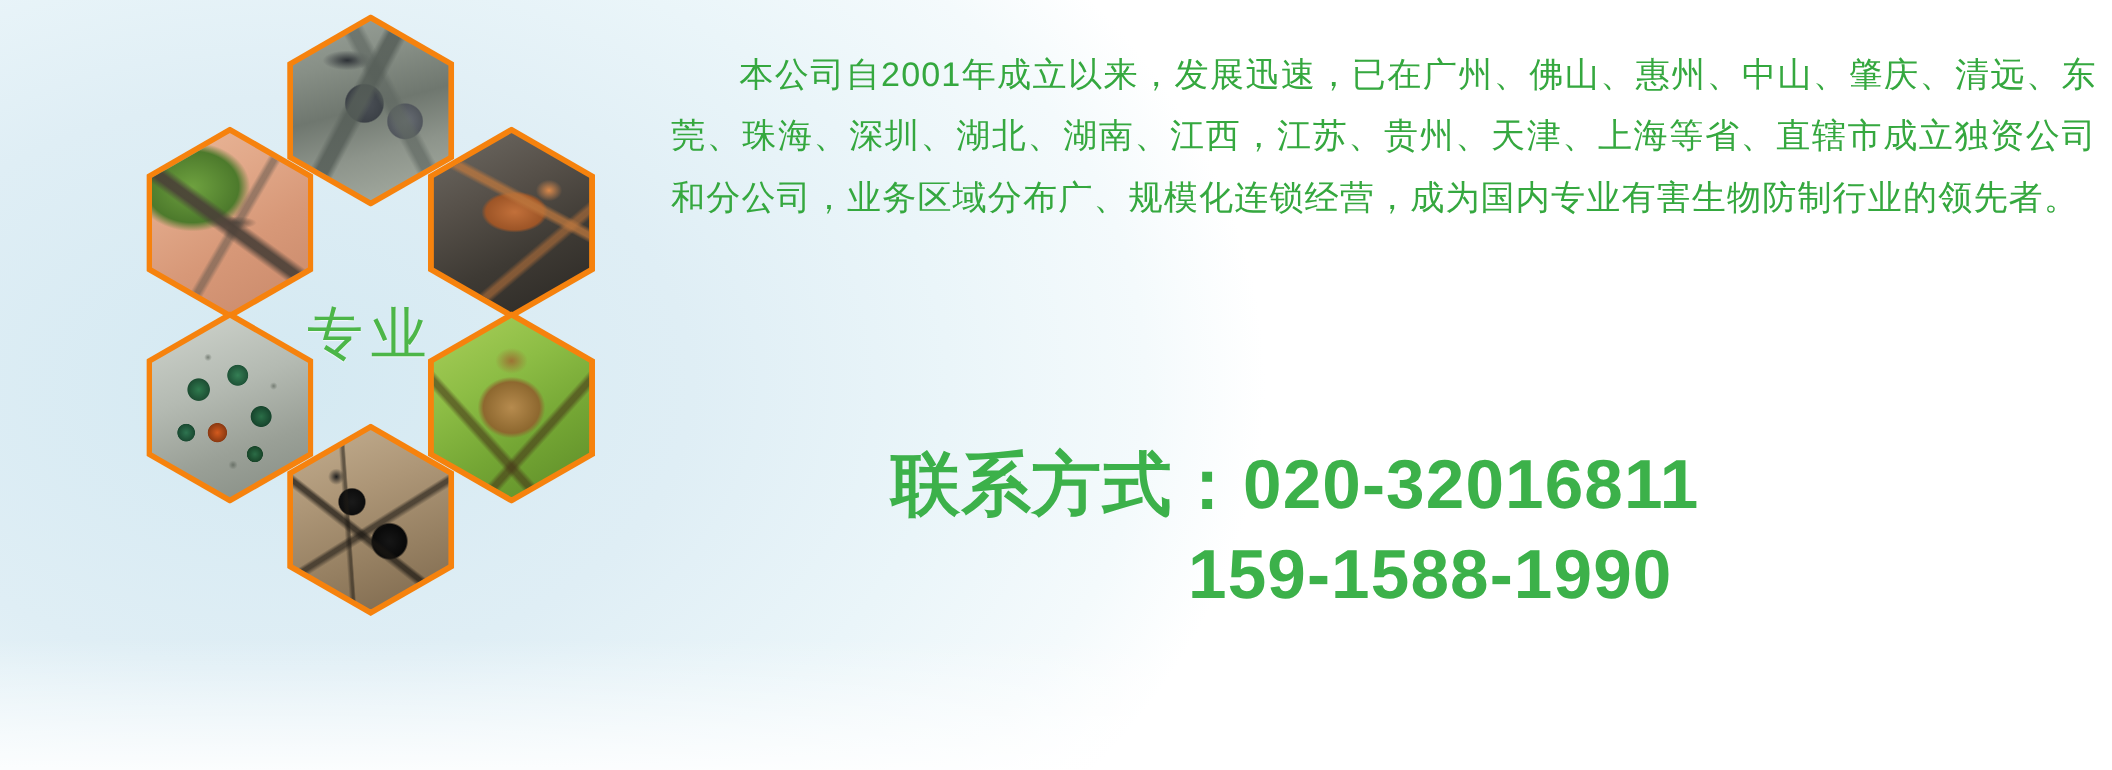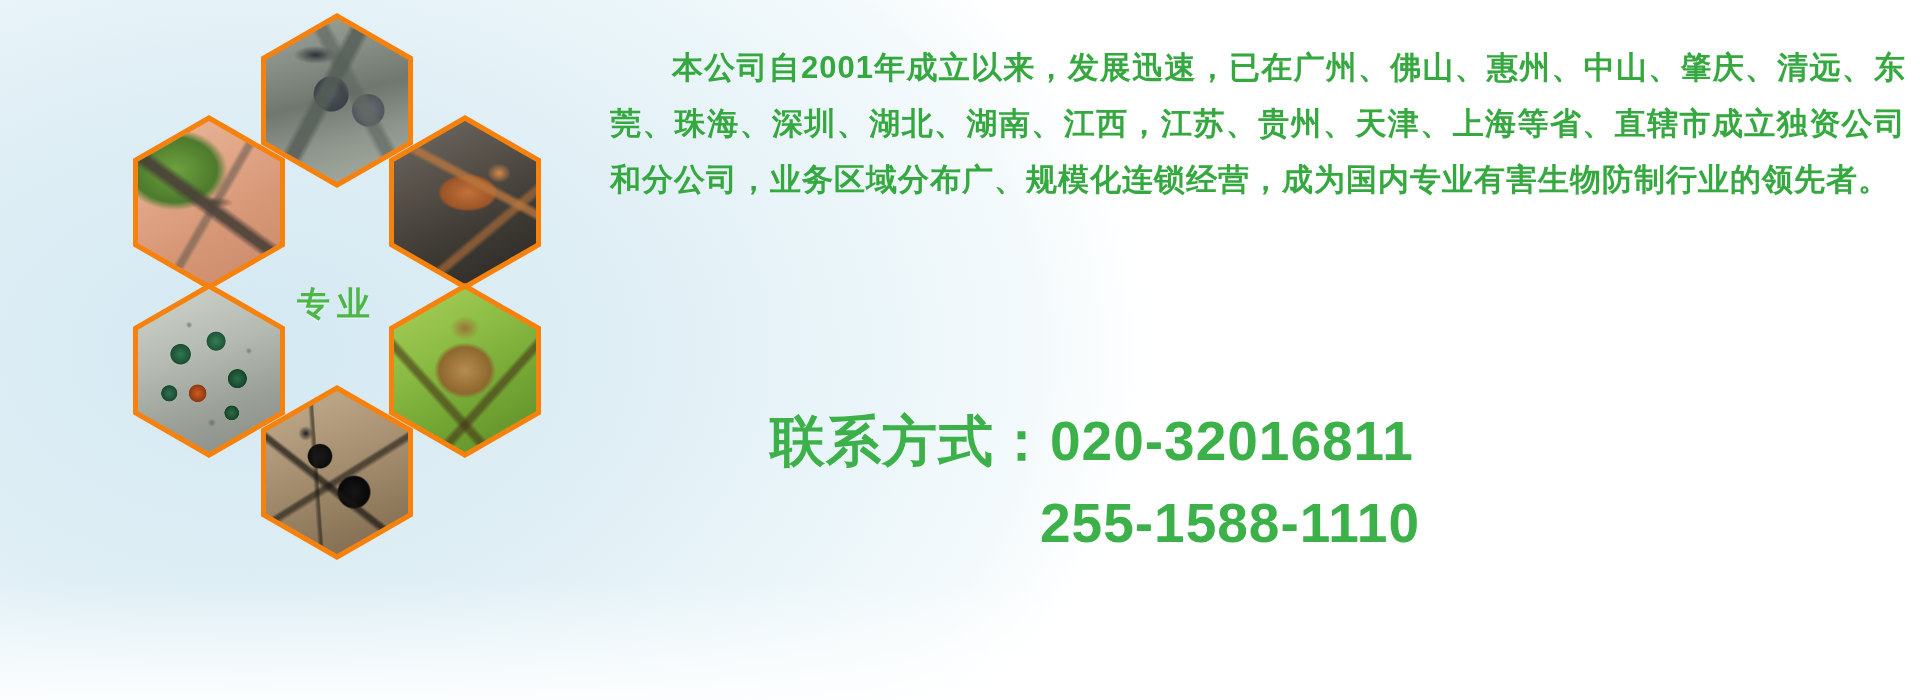--- a/index.html
+++ b/index.html
@@ -56,22 +56,22 @@
   .hex.h-ant       { left:166px; top:380px; }
 
   .hex.h-center .inner{
     left:0; top:0; right:0; bottom:0;
     background:transparent;
     display:flex; flex-direction:column;
     align-items:center; justify-content:center;
   }
   .center-text {
     color:#4cb648;
-    font-size:33px;
-    font-weight:bold;
+    font-size:51px;
+    font-weight:normal;
     letter-spacing:7px;
     line-height:1.42;
     text-align:center;
     text-shadow:0 1px 1px rgba(255,255,255,.7);
   }
 
   
   .art-rats{
     background:
       radial-gradient(circle 26px at 46% 46%, #4d5258 0%, #3c4147 65%, rgba(60,65,71,0) 70%),
@@ -155,40 +155,41 @@
 
   
   .copy {
     position:absolute;
     left:610px; top:40px;
     width:1296px;
   }
   .copy p {
     color:#35a83f;
     font-size:31px;
-    font-weight:bold;
+    font-weight:normal;
     line-height:56px;
     letter-spacing:1px;
     text-align:justify;
     text-justify:inter-ideograph;
   }
   .copy p.first { text-indent:62px; }
 
   .contact {
     position:absolute;
     left:770px; top:400px;
     width:1100px;
   }
   .contact .line1, .contact .line2 {
     color:#3cb14a;
     font-weight:bold;
-    font-size:55px;
+    font-size:63px;
     line-height:82px;
     letter-spacing:1px;
     white-space:nowrap;
+    margin-left:40px;
   }
   .contact .line2 { padding-left:270px; }
 </style>
 </head>
 <body>
 
 <div class="banner">
 
   <div class="honeycomb">
 
@@ -235,16 +236,16 @@
     </div>
 
   </div>
 
   <div class="copy">
     <p class="first">本公司自2001年成立以来，发展迅速，已在广州、佛山、惠州、中山、肇庆、清远、东莞、珠海、深圳、湖北、湖南、江西，江苏、贵州、天津、上海等省、直辖市成立独资公司和分公司，业务区域分布广、规模化连锁经营，成为国内专业有害生物防制行业的领先者。</p>
   </div>
 
   <div class="contact">
     <div class="line1">联系方式：020-32016811</div>
-    <div class="line2">255-1588-1110</div>
+    <div class="line2">159-1588-1990</div>
   </div>
 
 </div>
 
 </body></html>

